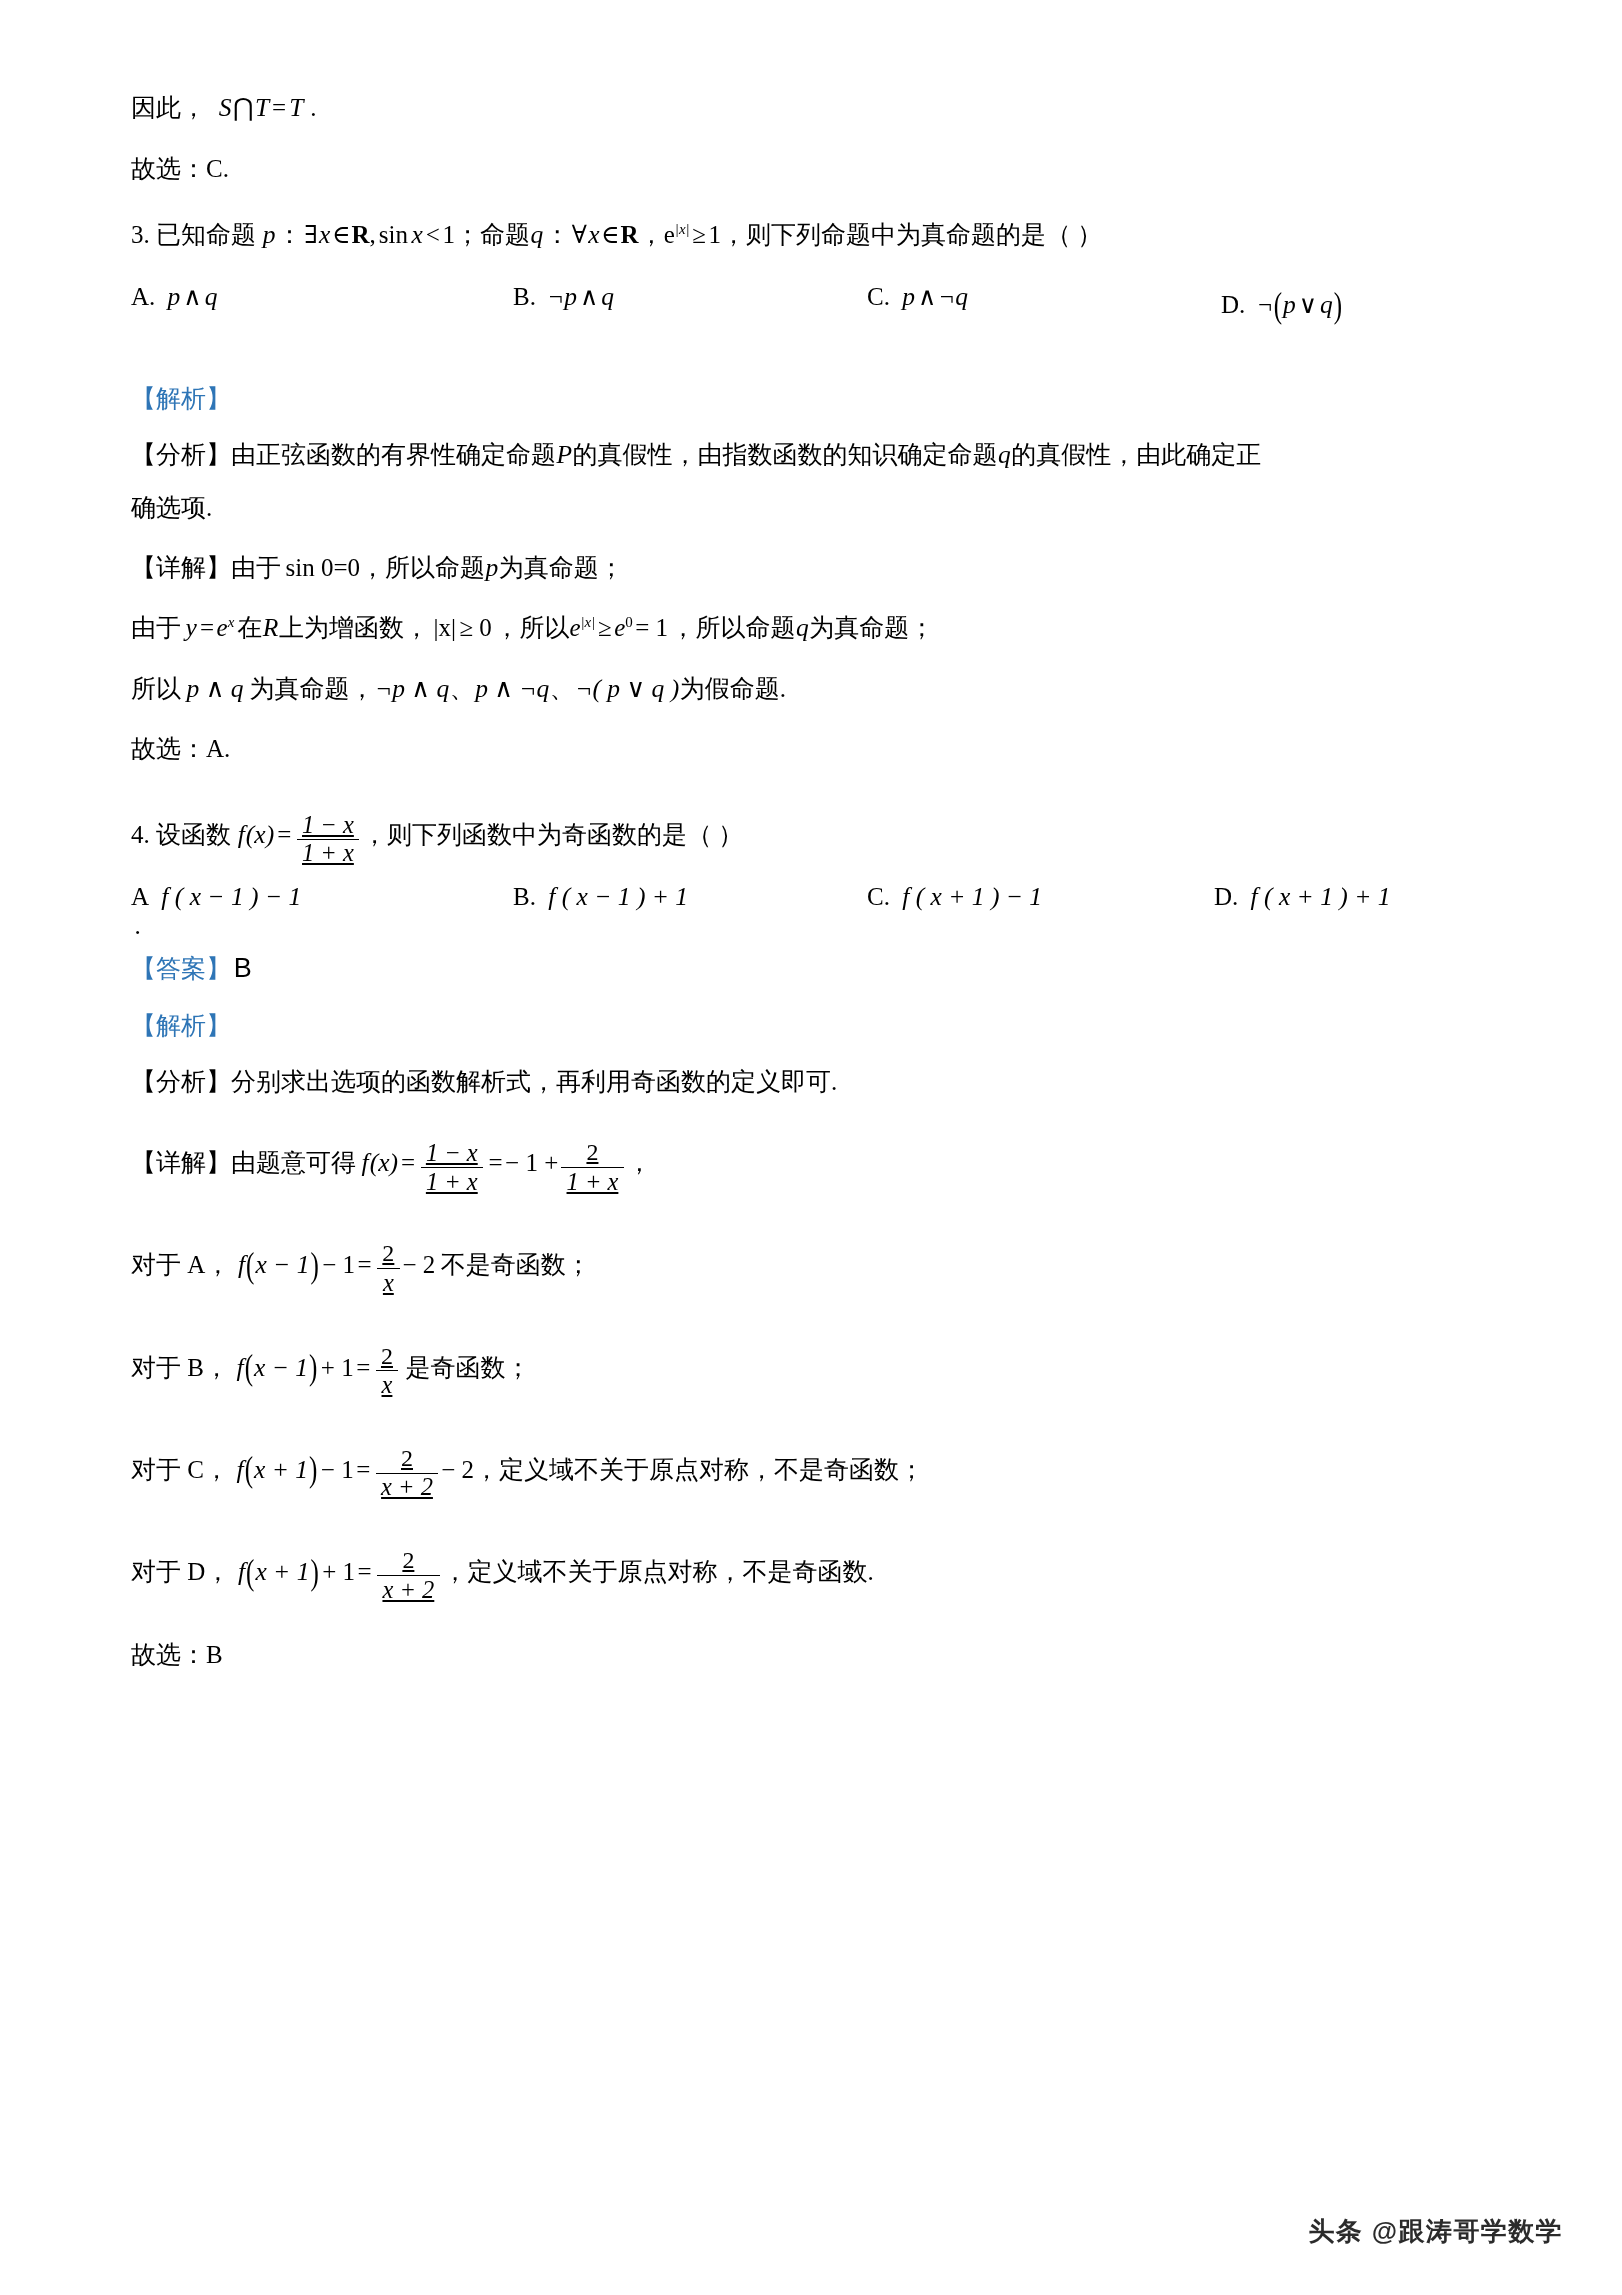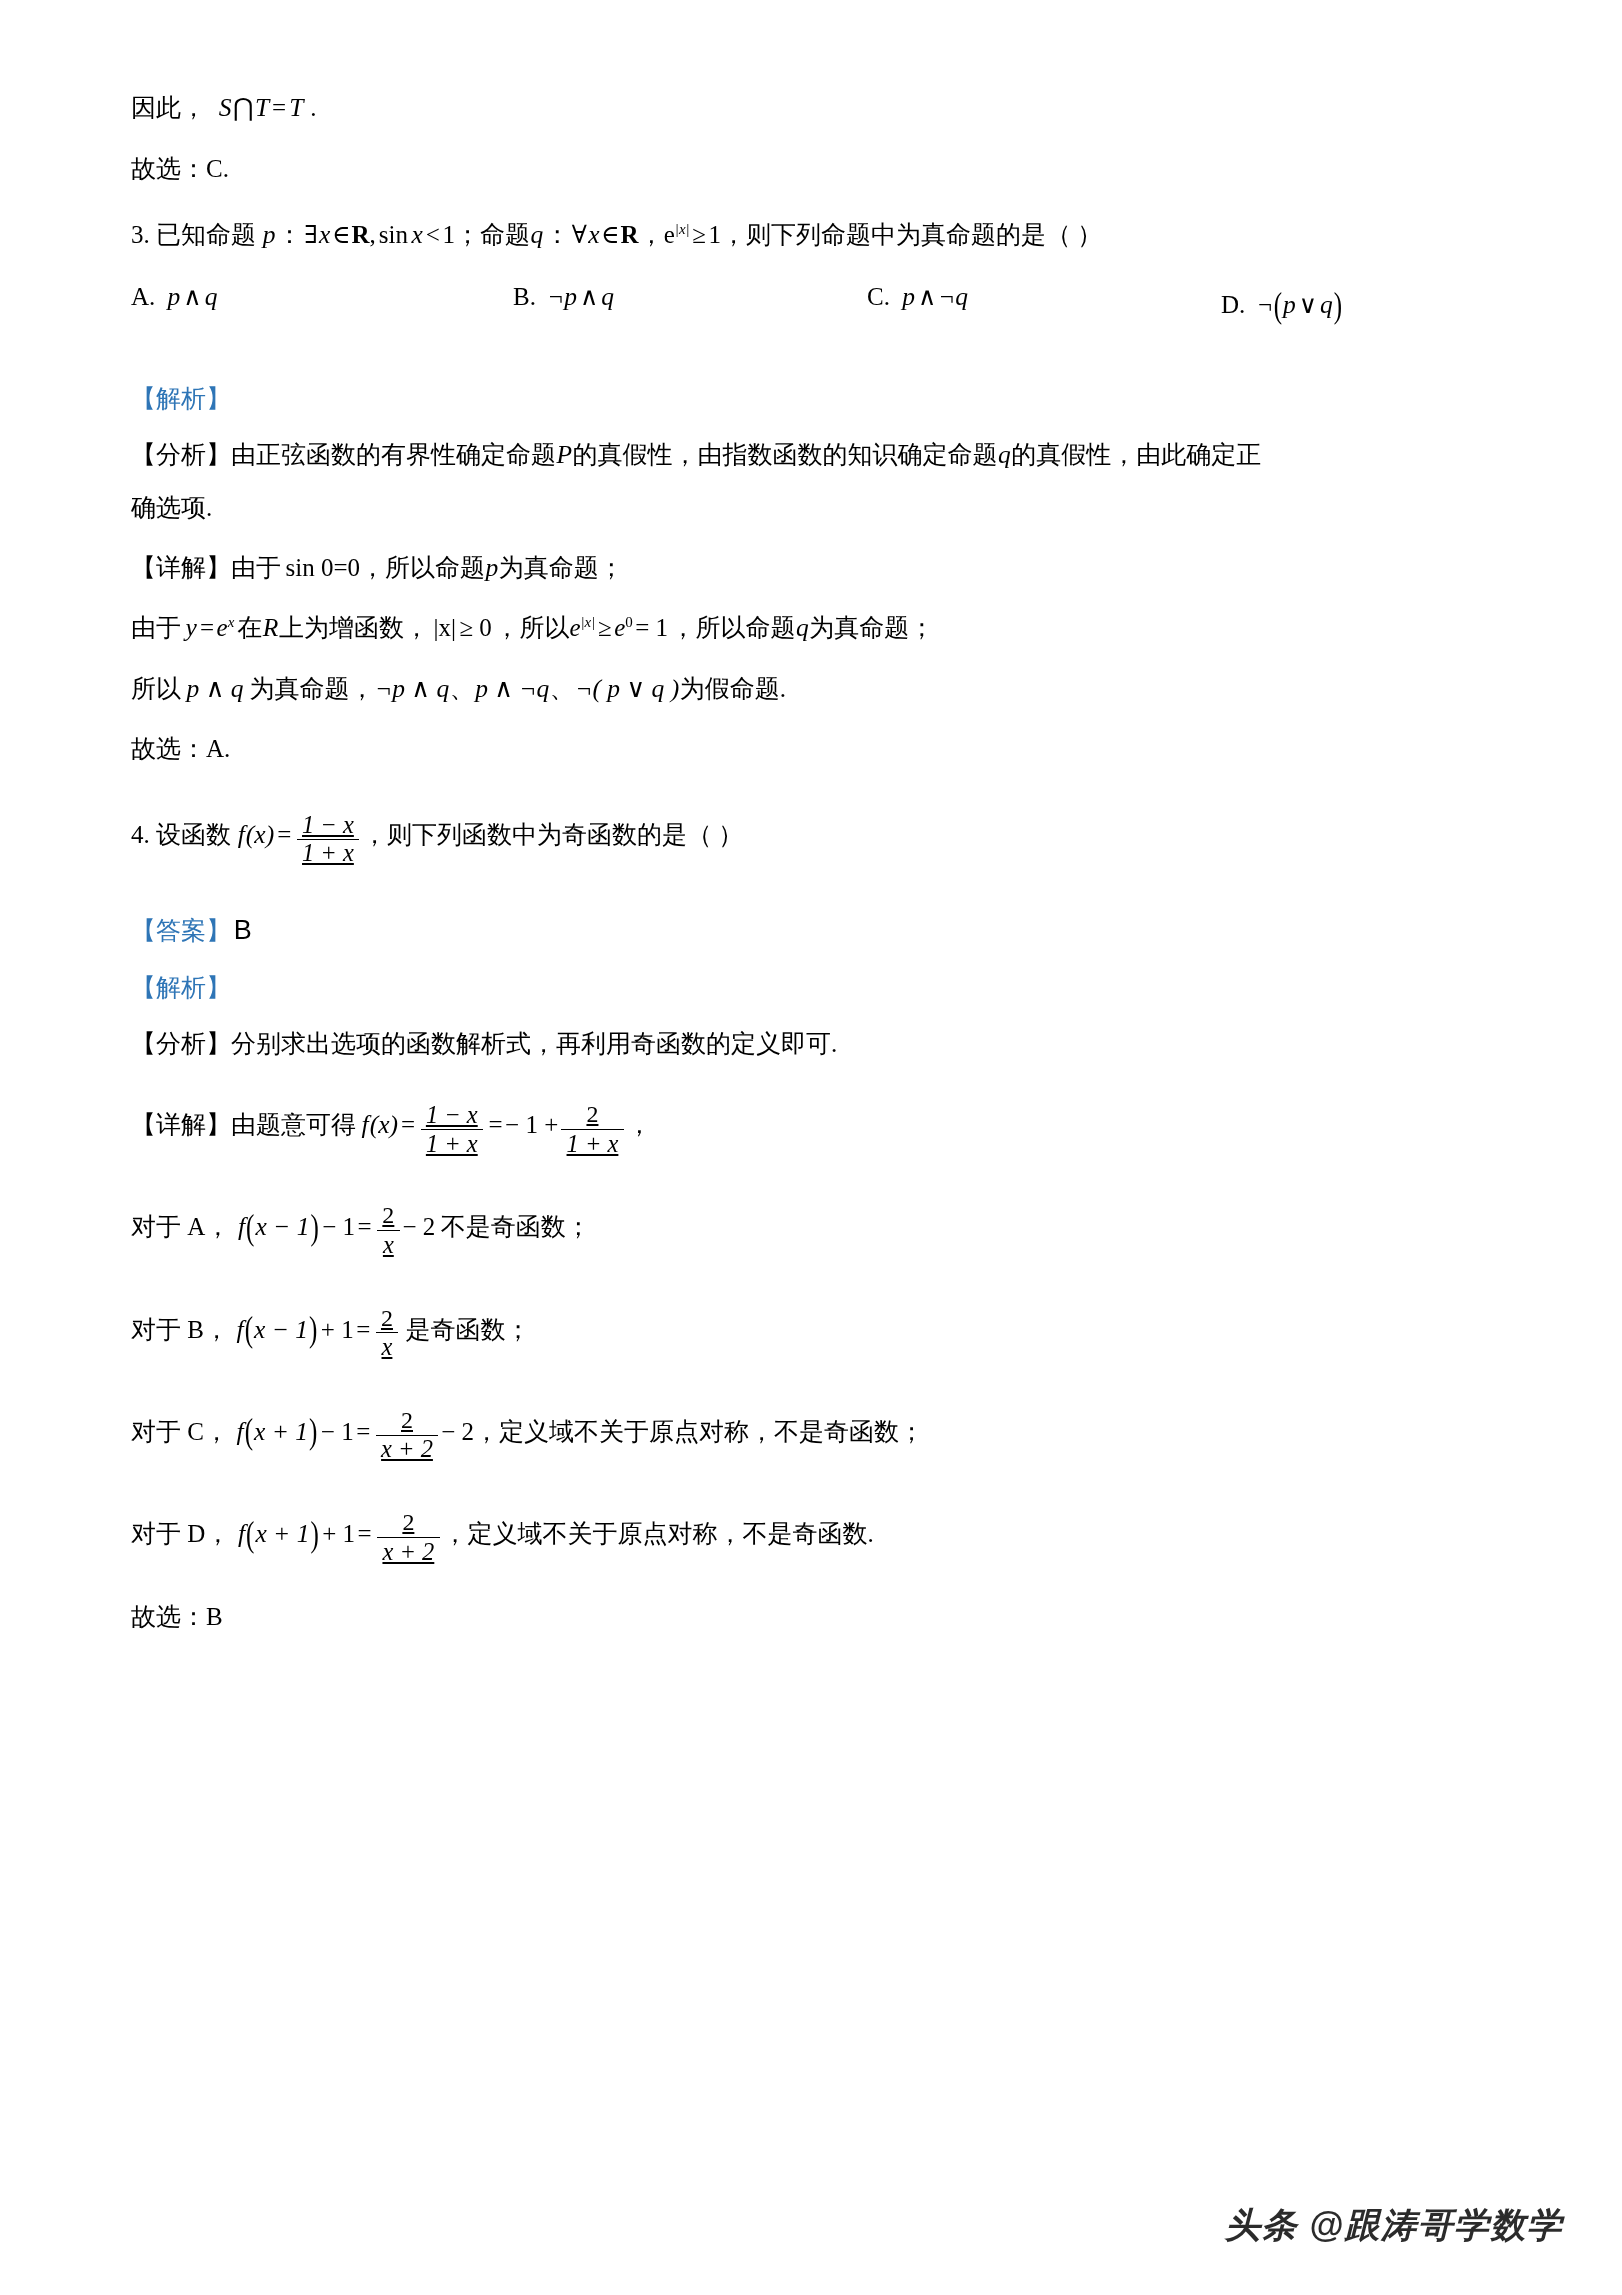--- a/index.html
+++ b/index.html
@@ -151,28 +151,27 @@
 
   
   .qnum { font-style: normal; }
 
   
   .watermark {
     position: absolute;
     right: 60px;
     bottom: 46px;
     font-family: "Liberation Sans", "DejaVu Sans", sans-serif;
-    font-size: 35px;
+    font-size: 26px;
     font-weight: bold;
     color: #1a1a1a;
     letter-spacing: 1.4px;
     opacity: .92;
     text-shadow: 0.7px 0.7px 0 rgba(255,255,255,.9);
     white-space: nowrap;
-    font-style: italic;
   }
   .wm-at { font-weight: bold; }
 
   
   .gap-60 { height: 41px; }
   .gap-52 { height: 35px; }
   .gap-46 { height: 31px; }
   .gap-40 { height: 27px; }
   .gap-34 { height: 23px; }
   .gap-22 { height: 15px; }
@@ -266,20 +265,39 @@
     <div class="gap-60"></div>
 
     <div class="line" style="padding-top:9.5px">
       <span class="qnum">4.</span>
       <span>设函数</span>
       <span class="mi">f</span><span class="mi">(x)</span><span class="mo">=</span><span class="frac frac-tall"><span class="num mi">1 − x</span><span class="den mi">1 + x</span></span><span>，则下列函数中为奇函数的是（      ）</span>
     </div>
 
     <div class="gap-22"></div>
 
+    <div class="options q4">
+      <div class="opt o1">
+        <span class="opt-label">A</span>
+        <span class="mi">f ( x − 1 ) − 1</span>
+        <span class="stray-dot">.</span>
+      </div>
+      <div class="opt o2">
+        <span class="opt-label">B.</span>
+        <span class="mi">f ( x − 1 ) + 1</span>
+      </div>
+      <div class="opt o3">
+        <span class="opt-label">C.</span>
+        <span class="mi">f ( x + 1 ) − 1</span>
+      </div>
+      <div class="opt o4">
+        <span class="opt-label">D.</span>
+        <span class="mi">f ( x + 1 ) + 1</span>
+      </div>
+    </div>
 
     <div class="gap-52"></div>
 
     <div class="line">
       <span class="tag">【答案】</span><span class="tag-answer-letter">B</span>
     </div>
 
     <div class="gap-46"></div>
 
     <div class="line">

